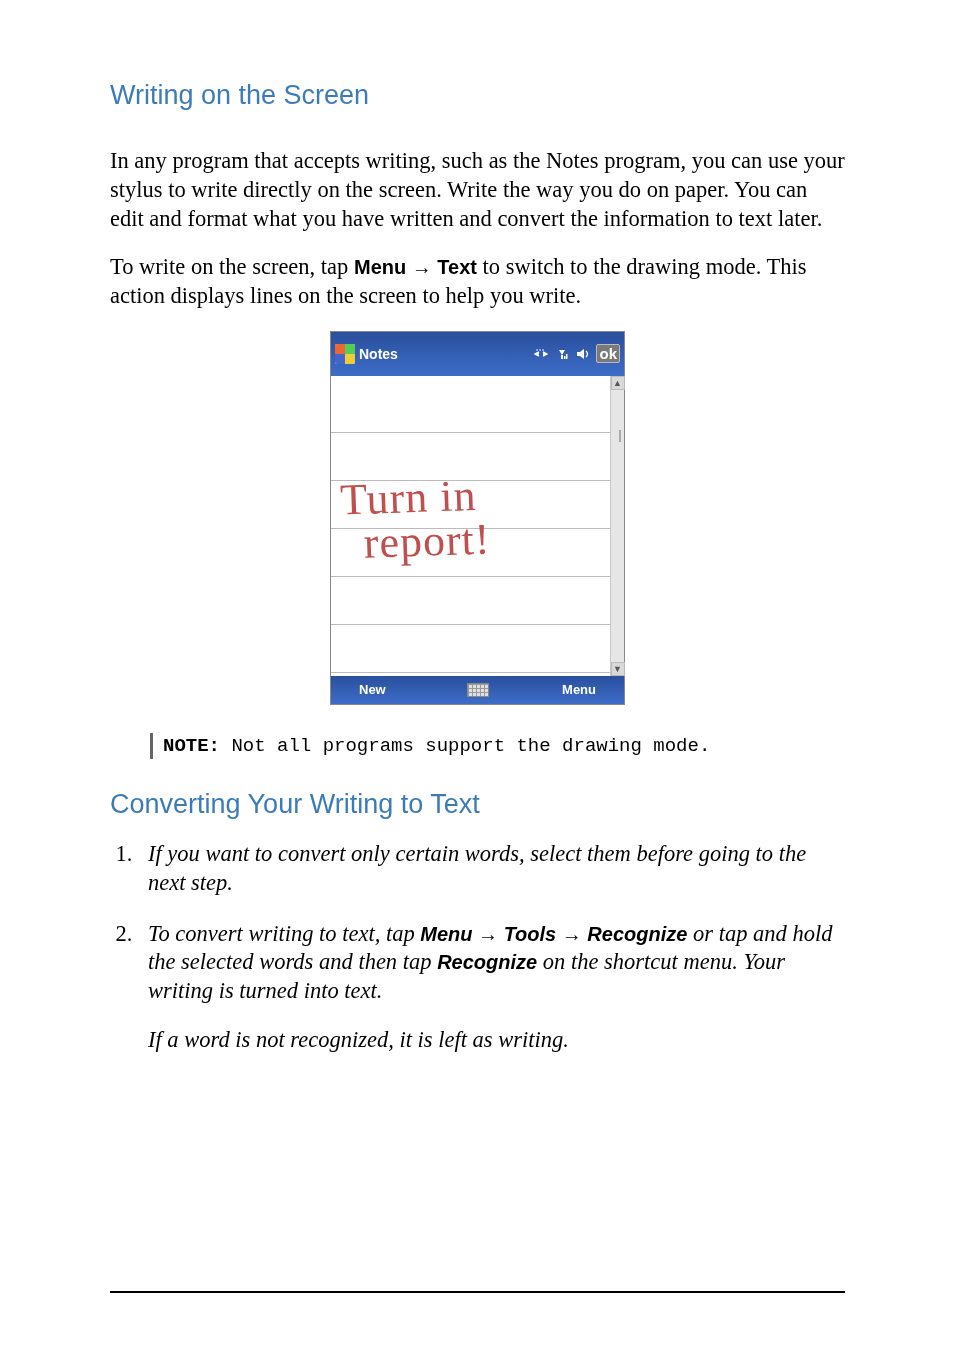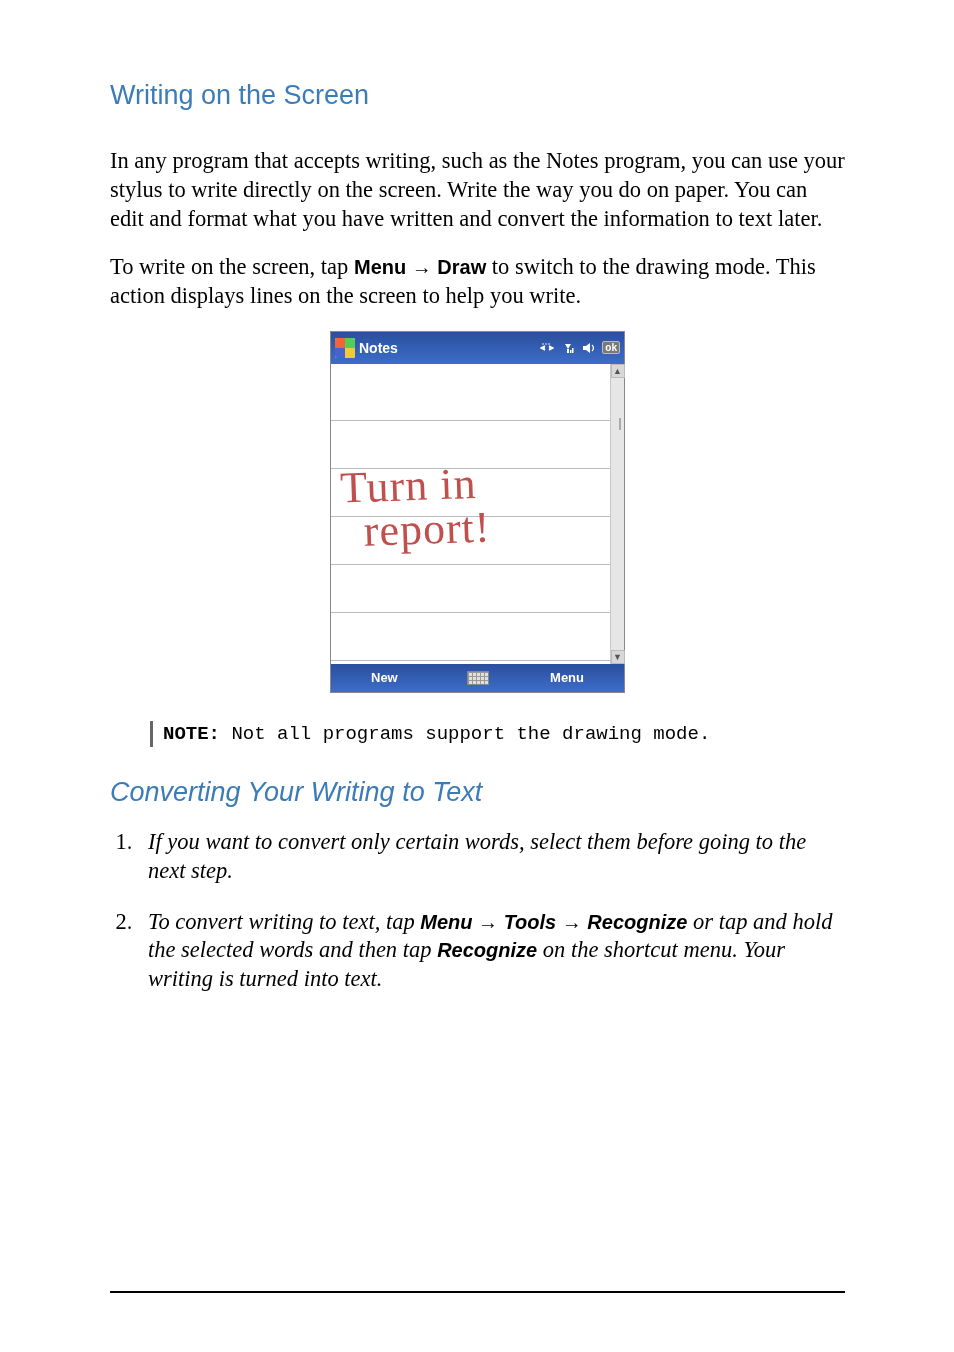--- a/index.html
+++ b/index.html
@@ -45,21 +45,21 @@
   .device {
     width: 295px;
     margin: 12px auto 28px auto;
   }
   .device-inner {
     border: 1px solid #888;
     background: #fff;
     width: 100%;
   }
   .dev-top {
-    height: 32px;
+    height: 44px;
     background: linear-gradient(#2a4f9c, #3d6dc9);
     display: flex;
     align-items: center;
     padding: 0 4px;
     color: #fff;
     font-family: Tahoma, Arial, sans-serif;
     font-size: 14px;
     font-weight: bold;
   }
   .start-flag {
@@ -80,21 +80,21 @@
     right: 0; top: 0; width: 10px; height: 10px; background: #5c5; 
   }
   .start-flag .bl { position:absolute; left:0; bottom:0; width:10px; height:10px; background:#46c; }
   .start-flag .br { position:absolute; right:0; bottom:0; width:10px; height:10px; background:#ec3; }
   .top-title { flex: 0 0 auto; }
   .top-spacer { flex: 1; }
   .top-icons { display:flex; align-items:center; gap:5px; }
   .top-icon { width:16px; height:16px; display:flex; align-items:center; justify-content:center; color:#fff; }
   .ok-btn {
     background:#7a7a7a; border:1px solid #bbb; color:#fff;
-    font-size:10px; font-weight:bold; padding:0px 2px; border-radius:2px;
+    font-size:15px; font-weight:bold; padding:0px 2px; border-radius:2px;
     font-family: Tahoma, Arial, sans-serif;
   }
   .canvas {
     height: 300px;
     position: relative;
     background: #fff;
   }
   .rule-lines {
     position: absolute; left:0; right:14px; top:0; bottom:0;
   }
@@ -124,21 +124,21 @@
     line-height:1.0;
     transform: rotate(-2deg);
     letter-spacing:1px;
   }
   .handwriting .l2 { margin-left:22px; }
   .dev-bottom {
     height:28px;
     background: linear-gradient(#2a4f9c, #3d6dc9);
     display:flex; align-items:center; justify-content:space-between;
     color:#fff; font-family: Tahoma, Arial, sans-serif; font-size:13px; font-weight:bold;
-    padding:0 40px;
+    padding:0 28px;
     position:relative;
   }
   .kb-icon {
     position:absolute; left:50%; top:50%; transform:translate(-50%,-50%);
     width:22px; height:14px; background:#e0e0e0; border:1px solid #888;
     background-image:
       linear-gradient(#999 1px, transparent 1px),
       linear-gradient(90deg, #999 1px, transparent 1px);
     background-size: 4px 4px;
   }
@@ -151,21 +151,20 @@
     font-size: 19px;
   }
   .note-block b { font-weight: bold; }
   
   h2.sub {
     font-family: Arial, Helvetica, sans-serif;
     font-weight: 400;
     color: #3b7cb8;
     font-size: 27px;
     margin: 0 0 20px 0;
-    font-style: italic;
   }
   
   ol.steps {
     list-style: decimal;
     padding: 0 0 0 28px;
     margin: 0;
     font-size: 22.5px;
   }
   ol.steps li {
     padding-left: 10px;
@@ -193,21 +192,21 @@
 </style>
 </head>
 <body>
 
 <div class="page">
   <h1 class="section-title">Writing on the Screen</h1>
 
   <p class="body">In any program that accepts writing, such as the Notes program, you can use your stylus to write directly on the screen. Write the way you do on paper. You can edit and format what you have written and convert the information to text later.</p>
 
   <p class="body">
-    <span>To write on the screen, tap </span><span class="bold-sans">Menu</span><span class="bold-sans arrow"> → </span><span class="bold-sans">Draw</span><span> to switch to the drawing mode. This action displays lines on the screen to help you write.</span>
+    <span>To write on the screen, tap </span><span class="bold-sans">Menu</span><span class="bold-sans arrow"> → </span><span class="bold-sans">Text</span><span> to switch to the drawing mode. This action displays lines on the screen to help you write.</span>
   </p>
 
   <div class="device">
     <div class="device-inner">
       <div class="dev-top">
         <div class="start-flag">
             <div class="bl"></div>
             <div class="br"></div>
           </div>
         <span class="top-title">Notes</span>
@@ -274,19 +273,20 @@
   <h2 class="sub">Converting Your Writing to Text</h2>
 
   <ol class="steps">
     <li>
       <p>If you want to convert only certain words, select them before going to the next step.</p>
     </li>
     <li>
       <p>
         <span>To convert writing to text, tap </span><span class="bold-sans">Menu</span><span class="bold-sans arrow"> → </span><span class="bold-sans">Tools</span><span class="bold-sans arrow"> → </span><span class="bold-sans">Recognize</span><span> or tap and hold the selected words and then tap </span><span class="bold-sans">Recognize</span><span> on the shortcut menu. Your writing is turned into text.</span>
       </p>
+      <p>If a word is not recognized, it is left as writing.</p>
     </li>
   </ol>
 </div>
 
 <div class="footer">
   <div class="footer-rule"></div>
 </div>
 
 </body></html>

